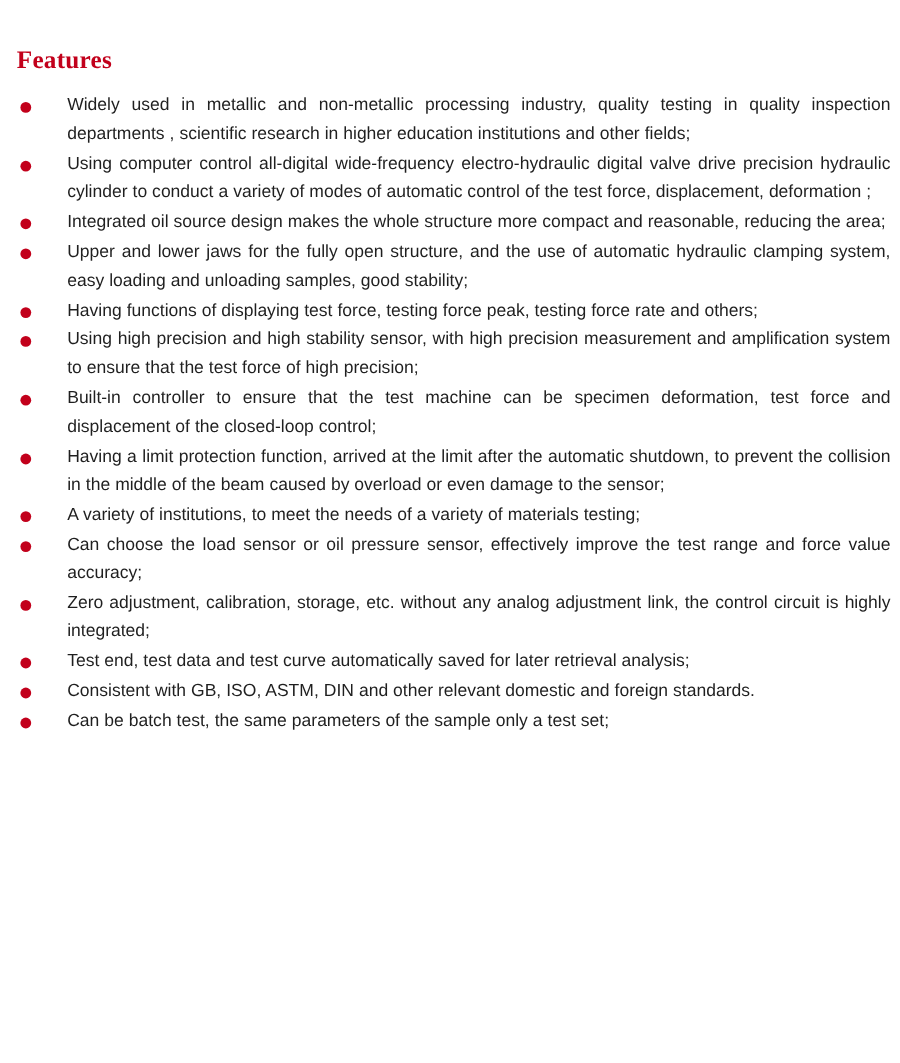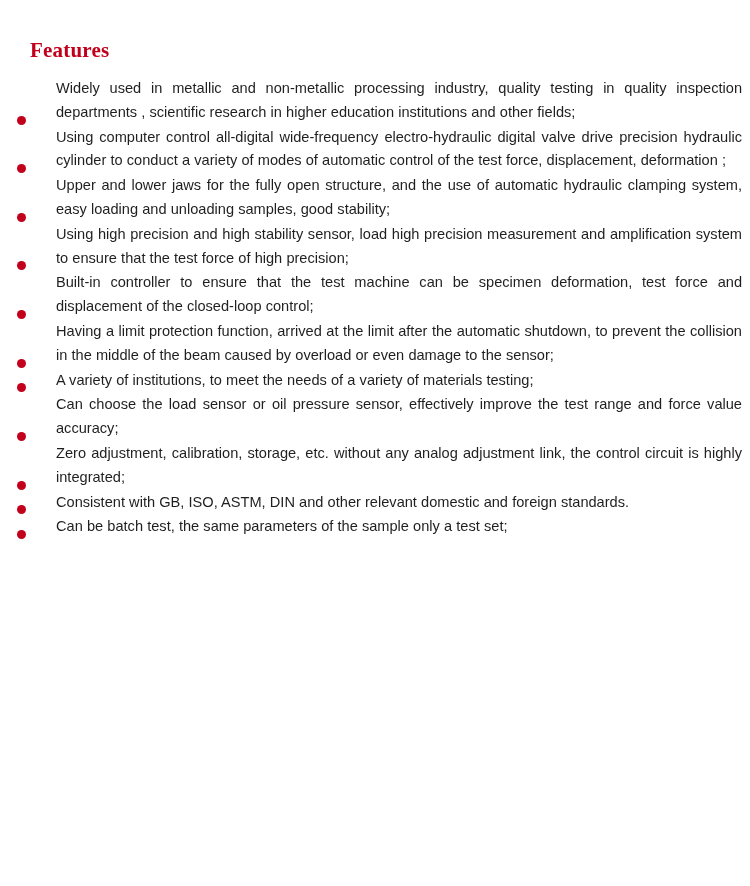--- a/index.html
+++ b/index.html
@@ -19,32 +19,32 @@
     width: 750px;
     height: 886px;
     box-sizing: border-box;
     padding: 0 6px 0 10px;
   }
   .section-title {
     font-family: "Liberation Serif", serif;
     font-weight: bold;
     font-size: 21px;
     color: #c2001b;
-    margin: 38px 0 14px 20px;
+    margin: 38px 0 14px 4px;
     letter-spacing: 0.2px;
   }
   ul.feature-list {
     list-style: none;
     margin: 0;
     padding: 0;
   }
   ul.feature-list li {
     position: relative;
     display: flex;
-    align-items: flex-end;
+    align-items: flex-start;
     margin: 0 0 1px 0;
     padding: 0;
   }
   .bullet {
     flex: 0 0 auto;
     width: 46px;
     padding-top: 8px;
     display: flex;
     justify-content: flex-start;
     padding-left: 7px;
@@ -84,27 +84,39 @@
     <li>
       <span class="bullet">
           <span class="dot" style="background: rgb(194, 0, 27);"></span>
         </span>
       <span class="item-text">Using computer control all-digital wide-frequency electro-hydraulic digital valve drive precision hydraulic cylinder to conduct a variety of modes of automatic control of the test force, displacement, deformation ;</span>
     </li>
     <li>
       <span class="bullet">
           <span class="dot" style="background: rgb(194, 0, 27);"></span>
         </span>
+      <span class="item-text">Integrated oil source design makes the whole structure more compact and reasonable, reducing the area;</span>
+    </li>
+    <li>
+      <span class="bullet">
+          <span class="dot" style="background: rgb(194, 0, 27);"></span>
+        </span>
       <span class="item-text">Upper and lower jaws for the fully open structure, and the use of automatic hydraulic clamping system, easy loading and unloading samples, good stability;</span>
     </li>
     <li>
       <span class="bullet">
           <span class="dot" style="background: rgb(194, 0, 27);"></span>
         </span>
-      <span class="item-text">Using high precision and high stability sensor, load high precision measurement and amplification system to ensure that the test force of high precision;</span>
+      <span class="item-text">Having functions of displaying test force, testing force peak, testing force rate and others;</span>
+    </li>
+    <li>
+      <span class="bullet">
+          <span class="dot" style="background: rgb(194, 0, 27);"></span>
+        </span>
+      <span class="item-text">Using high precision and high stability sensor, with high precision measurement and amplification system to ensure that the test force of high precision;</span>
     </li>
     <li>
       <span class="bullet">
           <span class="dot" style="background: rgb(194, 0, 27);"></span>
         </span>
       <span class="item-text">Built-in controller to ensure that the test machine can be specimen deformation, test force and displacement of the closed-loop control;</span>
     </li>
     <li>
       <span class="bullet">
           <span class="dot" style="background: rgb(194, 0, 27);"></span>
@@ -126,20 +138,26 @@
     <li>
       <span class="bullet">
           <span class="dot" style="background: rgb(194, 0, 27);"></span>
         </span>
       <span class="item-text">Zero adjustment, calibration, storage, etc. without any analog adjustment link, the control circuit is highly integrated;</span>
     </li>
     <li>
       <span class="bullet">
           <span class="dot" style="background: rgb(194, 0, 27);"></span>
         </span>
+      <span class="item-text">Test end, test data and test curve automatically saved for later retrieval analysis;</span>
+    </li>
+    <li>
+      <span class="bullet">
+          <span class="dot" style="background: rgb(194, 0, 27);"></span>
+        </span>
       <span class="item-text">Consistent with GB, ISO, ASTM, DIN and other relevant domestic and foreign standards.</span>
     </li>
     <li>
       <span class="bullet">
           <span class="dot" style="background: rgb(194, 0, 27);"></span>
         </span>
       <span class="item-text">Can be batch test, the same parameters of the sample only a test set;</span>
     </li>
   </ul>
 </div>

